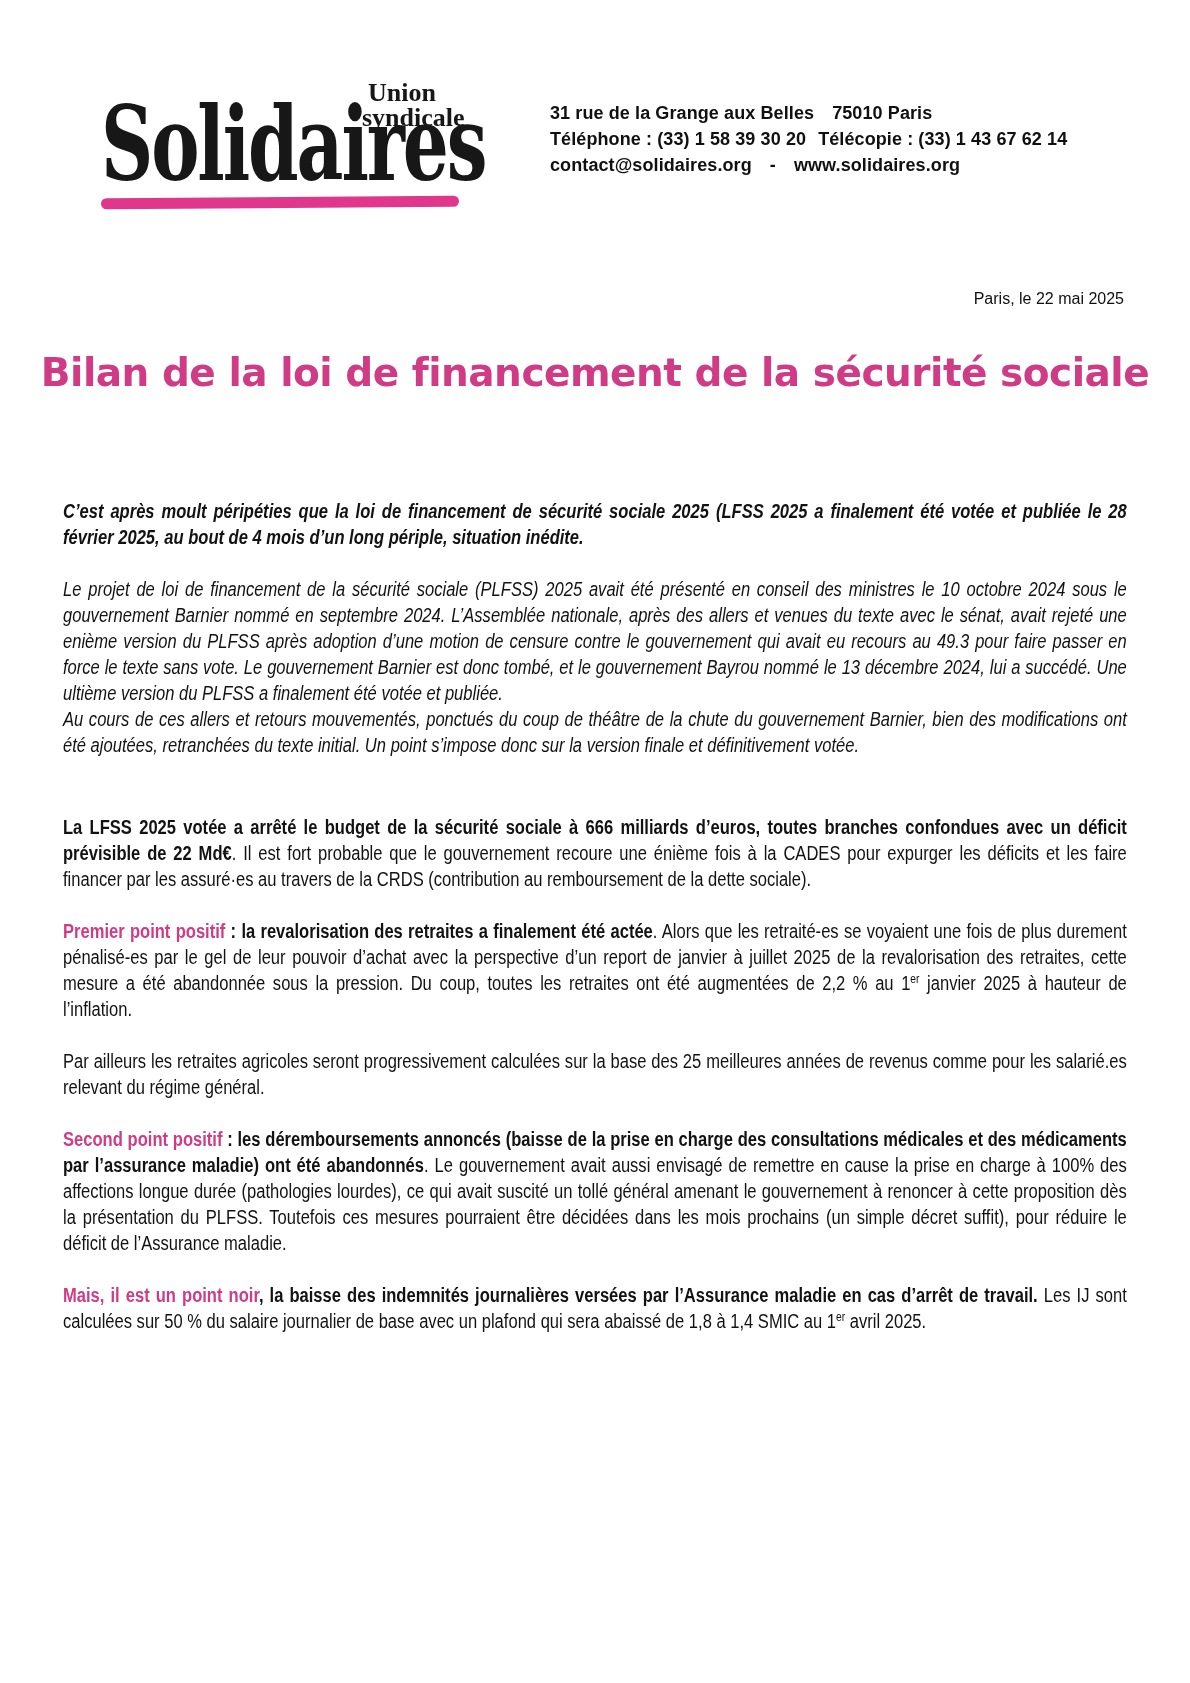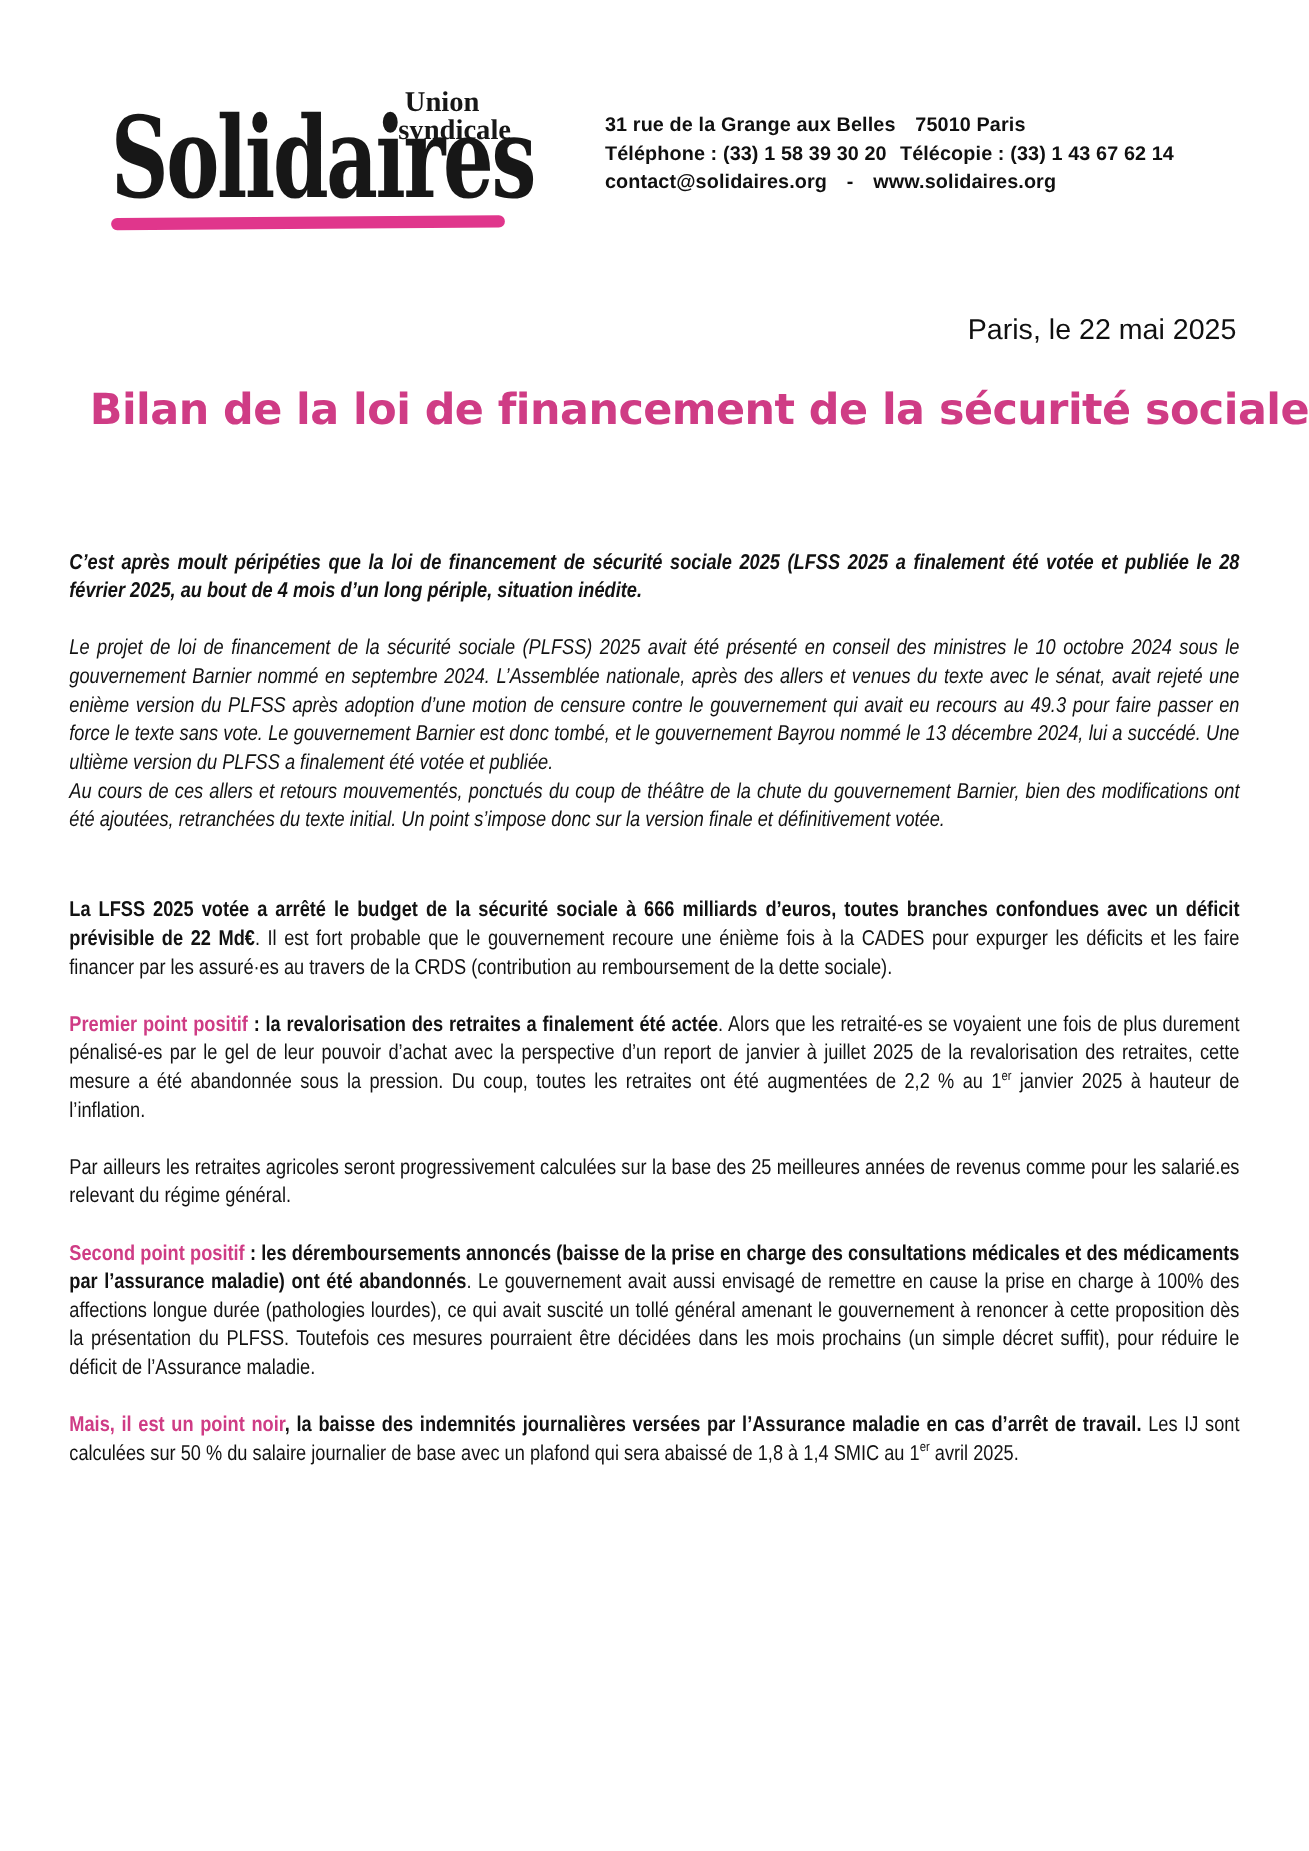--- a/index.html
+++ b/index.html
@@ -50,27 +50,27 @@
     font-size:18px;line-height:26px;
     color:#101010;
     letter-spacing:0.1px;
   }
   .contact .gap-m{margin-left:18px;}
   .contact .gap-s{margin-left:12px;}
   .contact .dash{margin:0 18px;}
   
   .date{
     position:absolute;top:287px;right:66px;
-    font-size:26px;line-height:24px;color:#101010;
+    font-size:16px;line-height:24px;color:#101010;
   }
   
   .title{
     position:absolute;left:0;right:0;top:349px;
     margin:0;
-    text-align:right;
+    text-align:center;
     font-family:"DejaVu Sans",sans-serif;
     font-weight:bold;
     font-size:39px;line-height:47px;
     letter-spacing:-0.5px;
     color:var(--pink);
   }
   
   .body-text{
     position:absolute;left:63px;top:498px;
     width:1253px;

